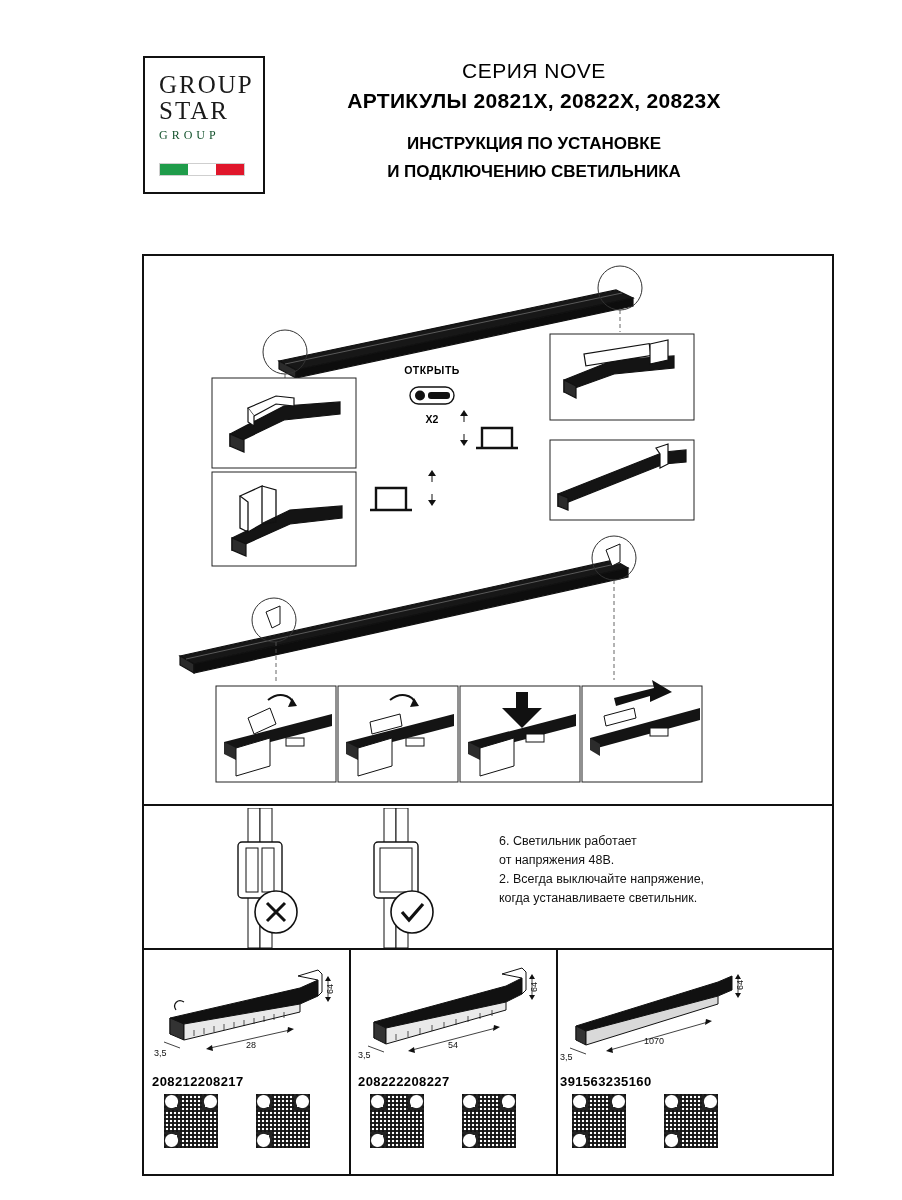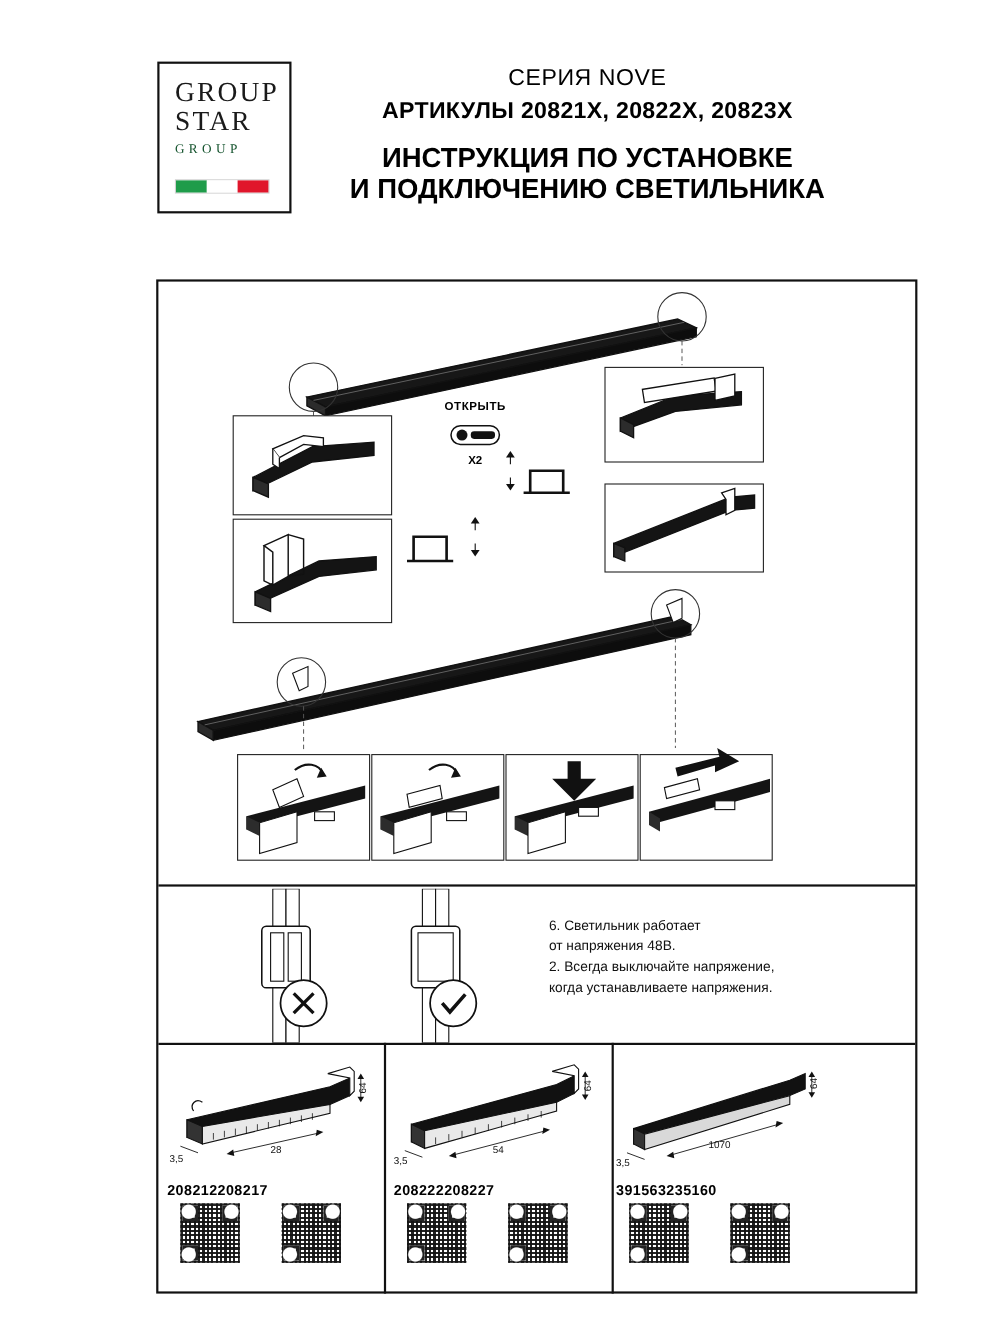--- a/index.html
+++ b/index.html
@@ -81,21 +81,21 @@
     line-height: 26px;
   }
   .hdr-arts {
     font-size: 21px;
     font-weight: bold;
     letter-spacing: 0.3px;
     line-height: 30px;
     margin-top: 2px;
   }
   .hdr-instr {
-    font-size: 25px;
+    font-size: 17px;
     font-weight: bold;
     line-height: 28px;
     margin-top: 14px;
   }
 
   
   .frame {
     position: absolute;
     left: 142px;
     top: 254px;
@@ -346,21 +346,21 @@
         <rect x="208" y="40" width="32" height="44" fill="#fff" stroke="#111"></rect>
         <circle cx="240" cy="104" r="21" fill="#fff" stroke="#111" stroke-width="1.6"></circle>
         <path d="M230 104 L237 112 L251 96" stroke="#111" stroke-width="3.2" fill="none"></path>
       </g>
     </svg>
 
     <div class="warn-text">
       <div>6. Светильник работает</div>
       <div>от напряжения 48В.</div>
       <div>2. Всегда выключайте напряжение,</div>
-      <div>когда устанавливаете напряжения.</div>
+      <div>когда устанавливаете светильник.</div>
     </div>
 
     <svg width="200" height="110" viewBox="0 0 200 110" style="position:absolute;left:6px;top:696px;">
       <g stroke="#111" fill="none" stroke-width="1">
         <path d="M20 66 L150 36 L168 28 L168 44 L150 52 L20 82 Z" fill="#111"></path>
         <path d="M20 66 L20 82 L34 88 L34 72 Z" fill="#333"></path>
         <path d="M34 72 L34 88 L150 60 L150 52 Z" fill="#e9e9e9" stroke="#111"></path>
         <g stroke="#111" stroke-width="0.7">
           <path d="M44 78 L44 84 M54 76 L54 82 M64 74 L64 80 M74 72 L74 78 M84 70 L84 76 M94 68 L94 74 M104 66 L104 72 M114 64 L114 70 M124 62 L124 68 M134 60 L134 66"></path>
         </g>

